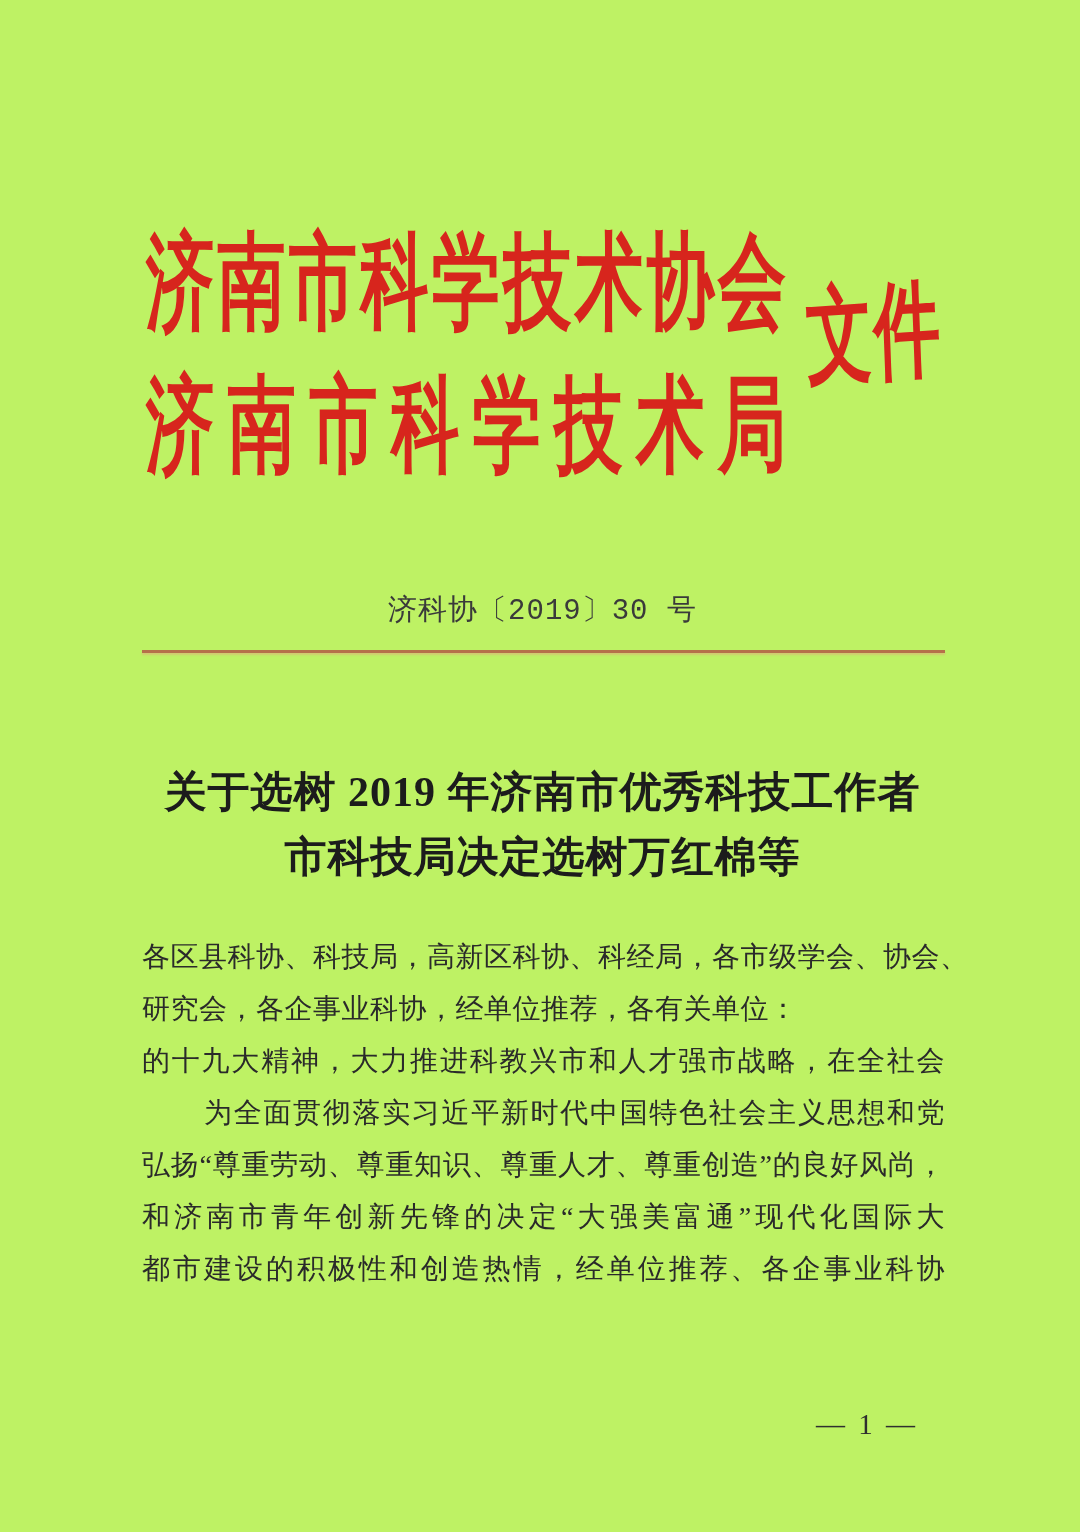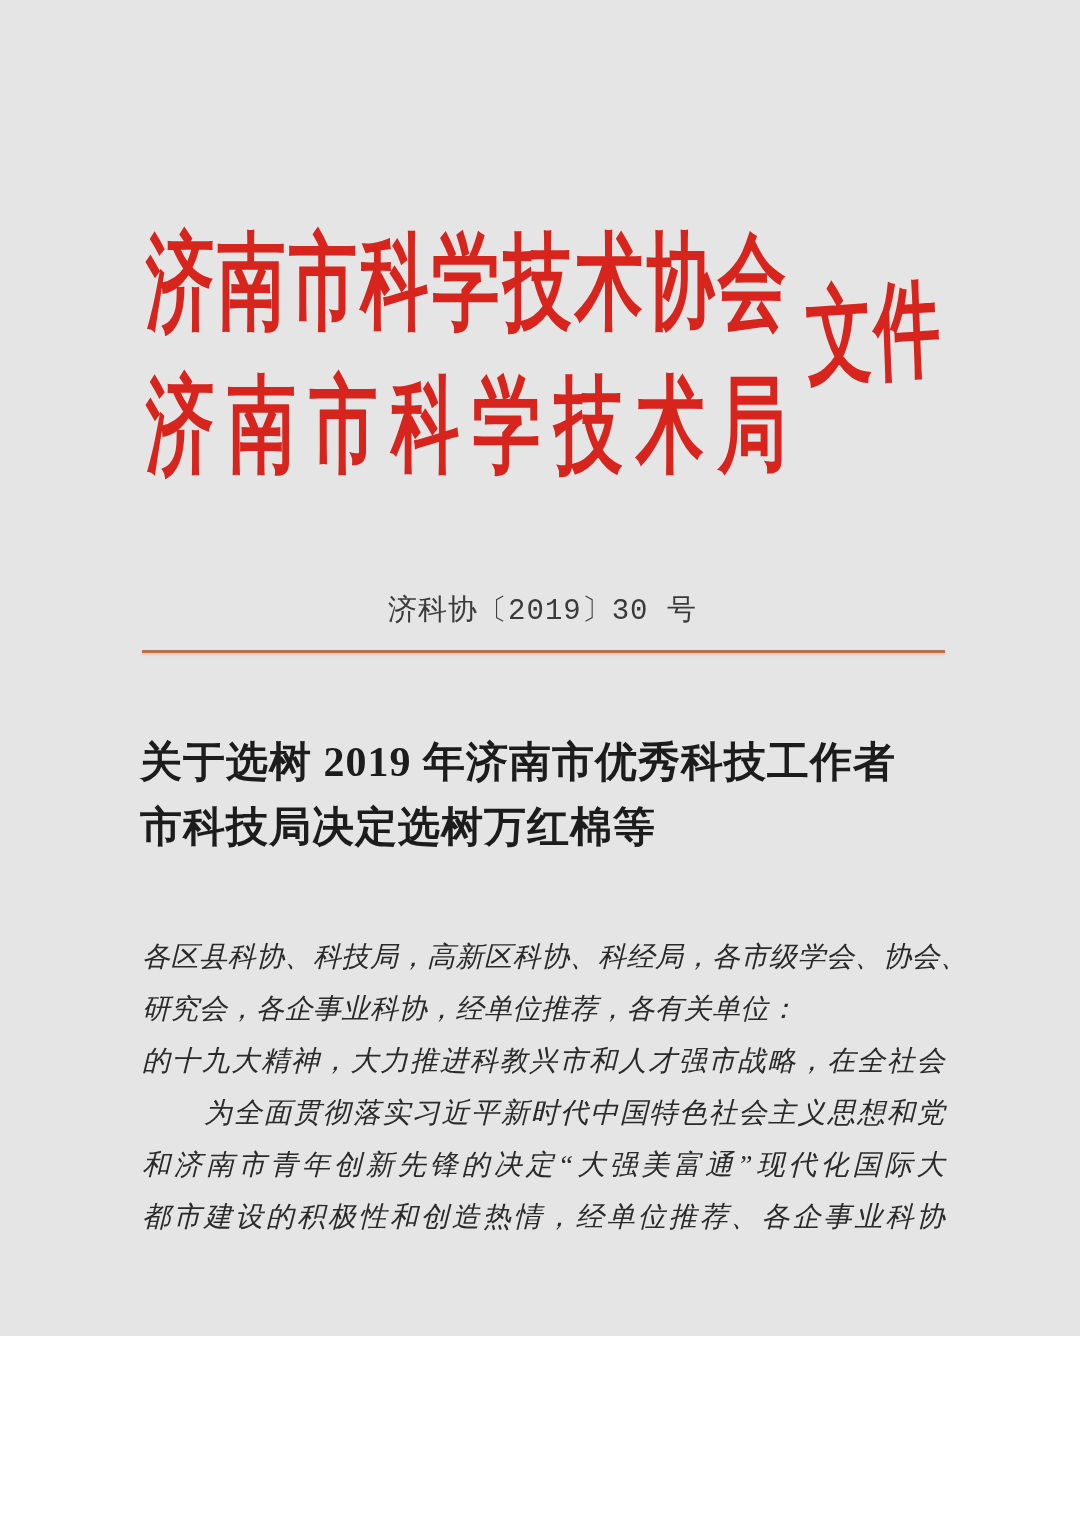--- a/index.html
+++ b/index.html
@@ -1,19 +1,19 @@
 <!DOCTYPE html>
 <html><head>
 <meta charset="utf-8">
 <style>
   html,body{margin:0;padding:0;background:#ffffff;}
   .page{
     position:relative;
-    width:1080px;height:1336px;
-    background:#e5e5e5;
+    width:1080px;height:1532px;
+    background:#bef264;
     overflow:hidden;
     font-family:"Liberation Serif","DejaVu Serif",serif;
   }
   
   .org-line{
     position:absolute;left:146px;width:640px;
     color:#d7251d;
     font-weight:900;
     font-size:68px;line-height:68px;
     text-align:justify;
@@ -45,40 +45,40 @@
     font-family:Liberation Mono, monospace;
   }
   
   .red-rule{
     position:absolute;left:142px;top:650px;width:803px;height:3px;
     background:#b5714a;
     box-shadow:0 2px 2px rgba(235,150,130,0.45);
   }
   
   .title{
-    position:absolute;left:140px;top:730px;width:805px;
+    position:absolute;left:140px;top:760px;width:805px;
+    text-align:center;
     color:#1c1c1c;
     font-weight:900;
     font-size:42px;line-height:65px;
     letter-spacing:1px;
   }
   
   .body-text{
     position:absolute;left:142px;top:931px;width:803px;
     color:#2a2a2a;
     font-size:28px;
   }
   .body-line{
     height:52px;line-height:52px;
     text-align:justify;
     text-align-last:justify;
     letter-spacing:0.5px;
     white-space:nowrap;
     overflow:visible;
-    font-style:italic;
   }
   .body-line.short{
     text-align-last:left;
   }
   .body-line.indent{
     padding-left:62px;
   }
   
   .footer{
     position:absolute;top:1408px;right:162px;
@@ -106,19 +106,20 @@
   <div class="title">
     <div>关于选树 2019 年济南市优秀科技工作者</div>
     <div>市科技局决定选树万红棉等</div>
   </div>
 
   <div class="body-text">
     <div class="body-line">各区县科协、科技局，高新区科协、科经局，各市级学会、协会、</div>
     <div class="body-line short">研究会，各企事业科协，经单位推荐，各有关单位：</div>
     <div class="body-line">的十九大精神，大力推进科教兴市和人才强市战略，在全社会</div>
     <div class="body-line indent">为全面贯彻落实习近平新时代中国特色社会主义思想和党</div>
+    <div class="body-line">弘扬“尊重劳动、尊重知识、尊重人才、尊重创造”的良好风尚，</div>
     <div class="body-line">和济南市青年创新先锋的决定“大强美富通”现代化国际大</div>
     <div class="body-line">都市建设的积极性和创造热情，经单位推荐、各企事业科协</div>
   </div>
 
   <div class="footer">— 1 —</div>
 
 </div>
 
 </body></html>

